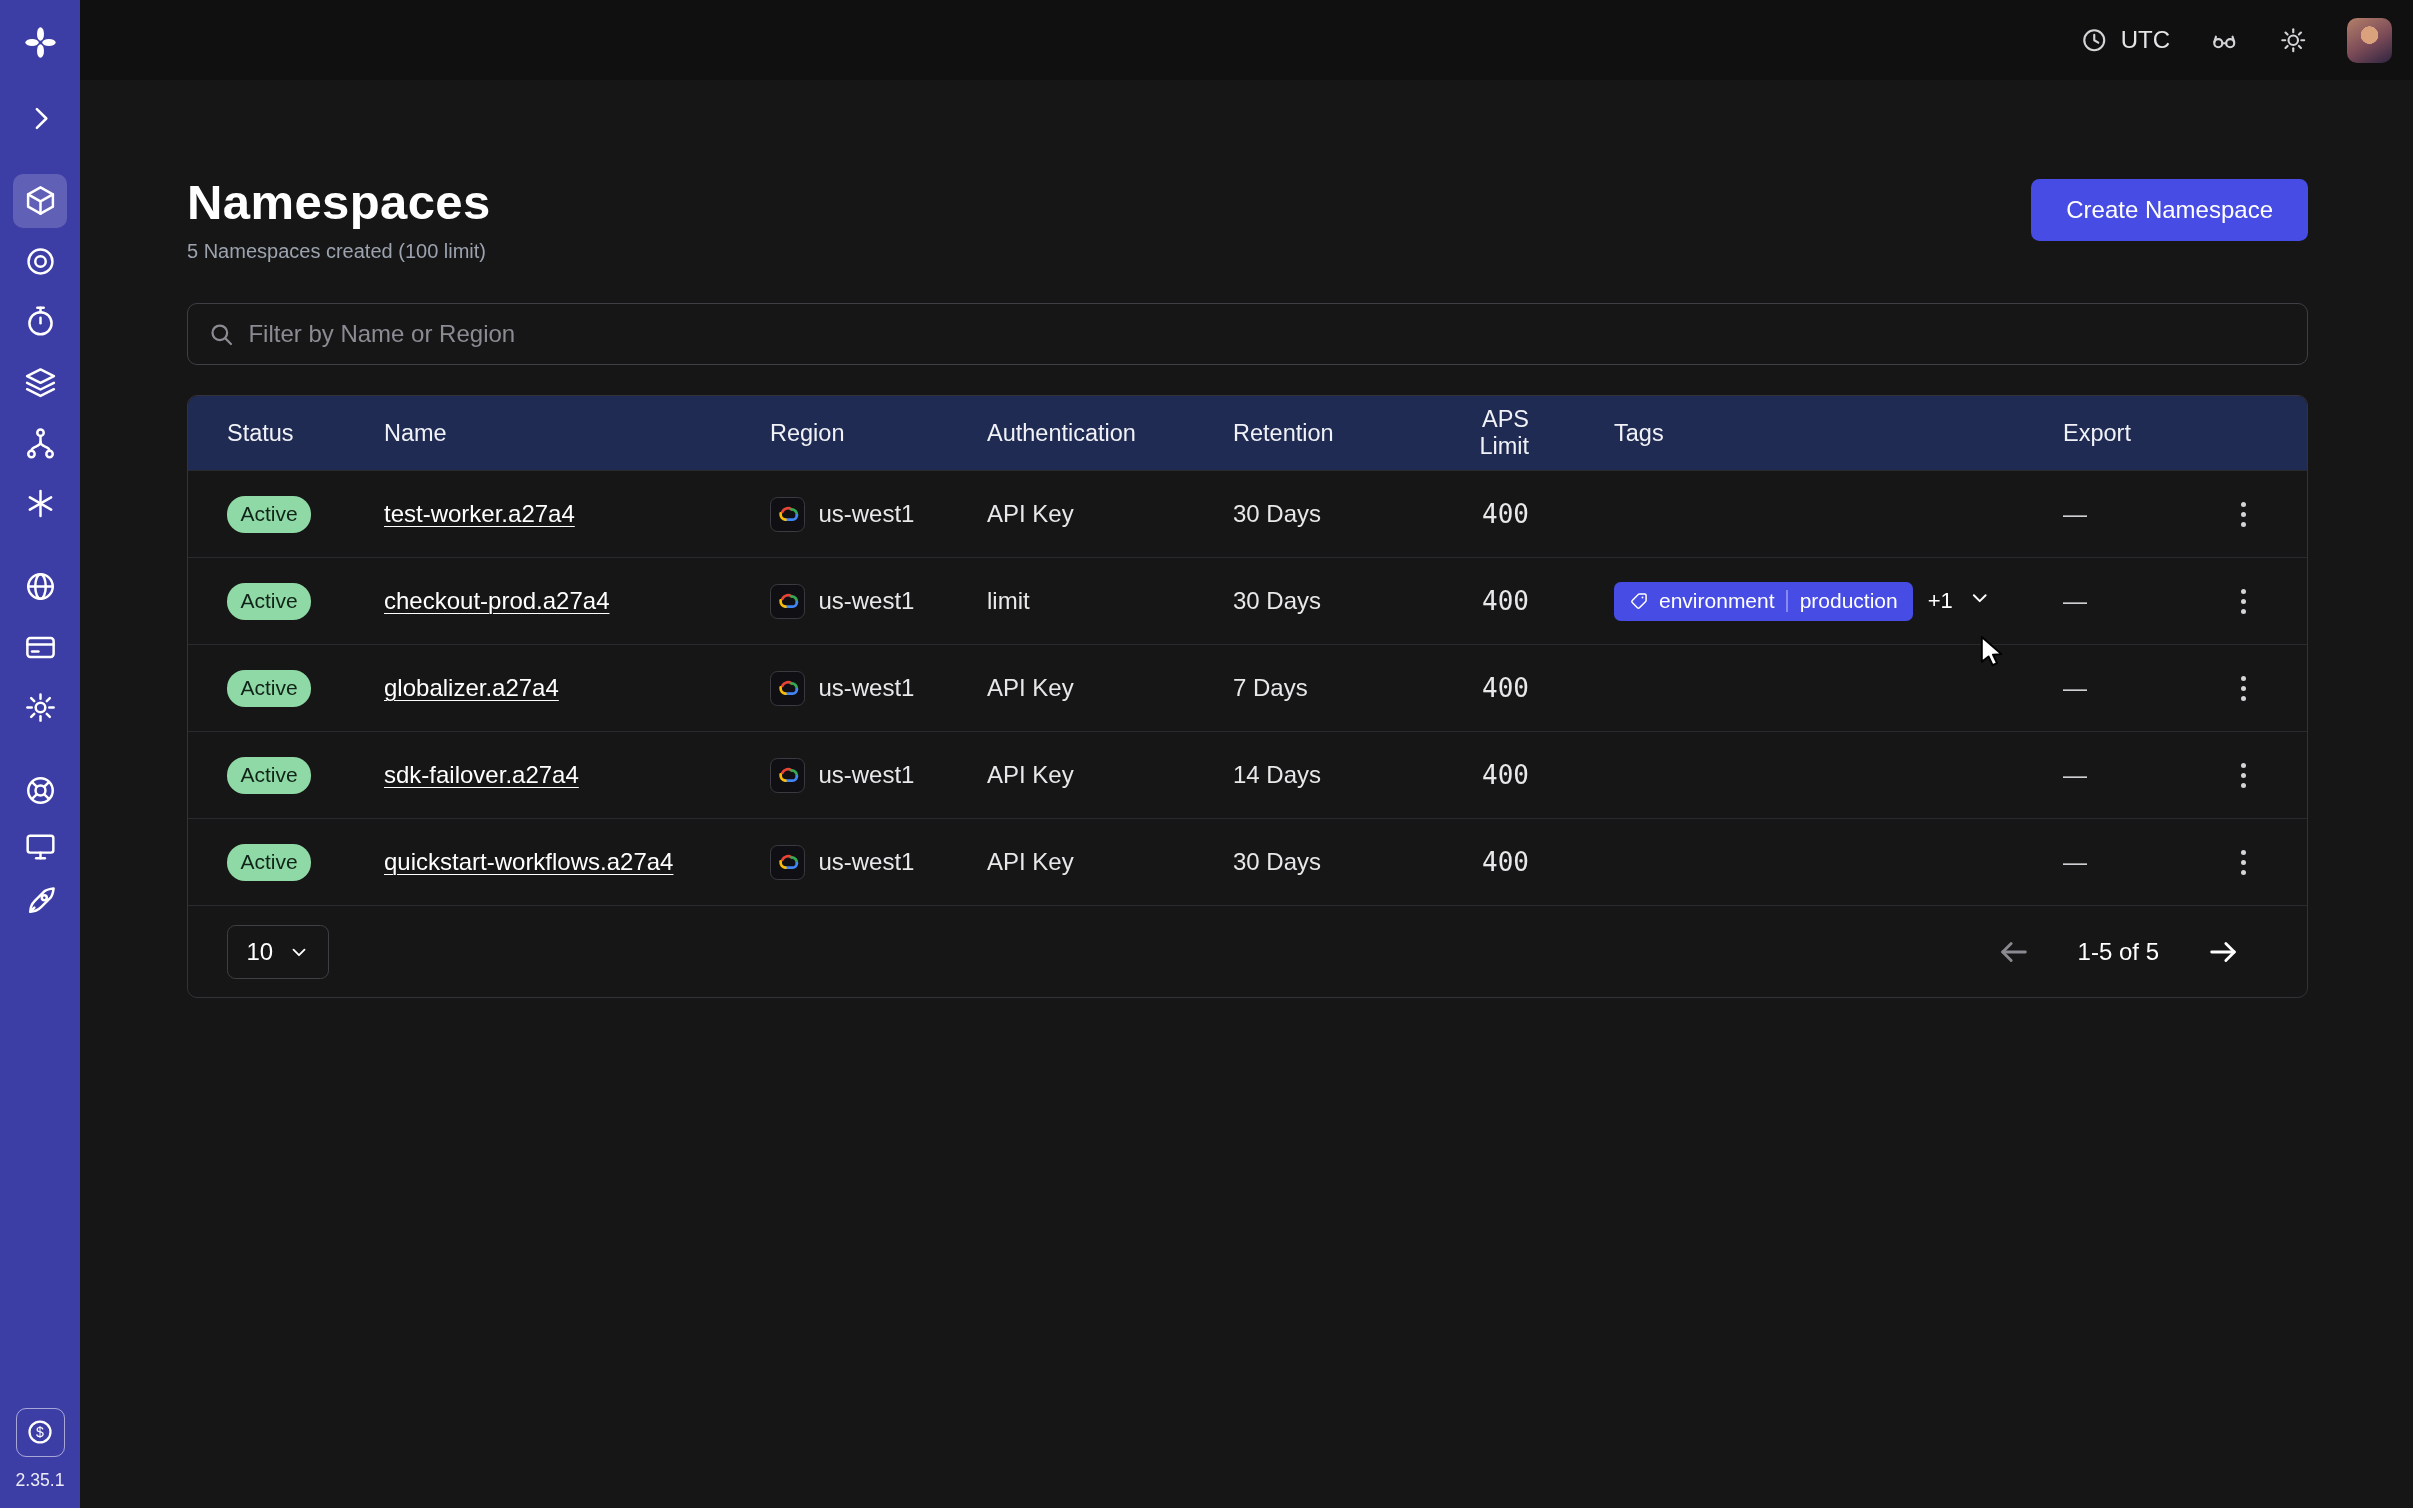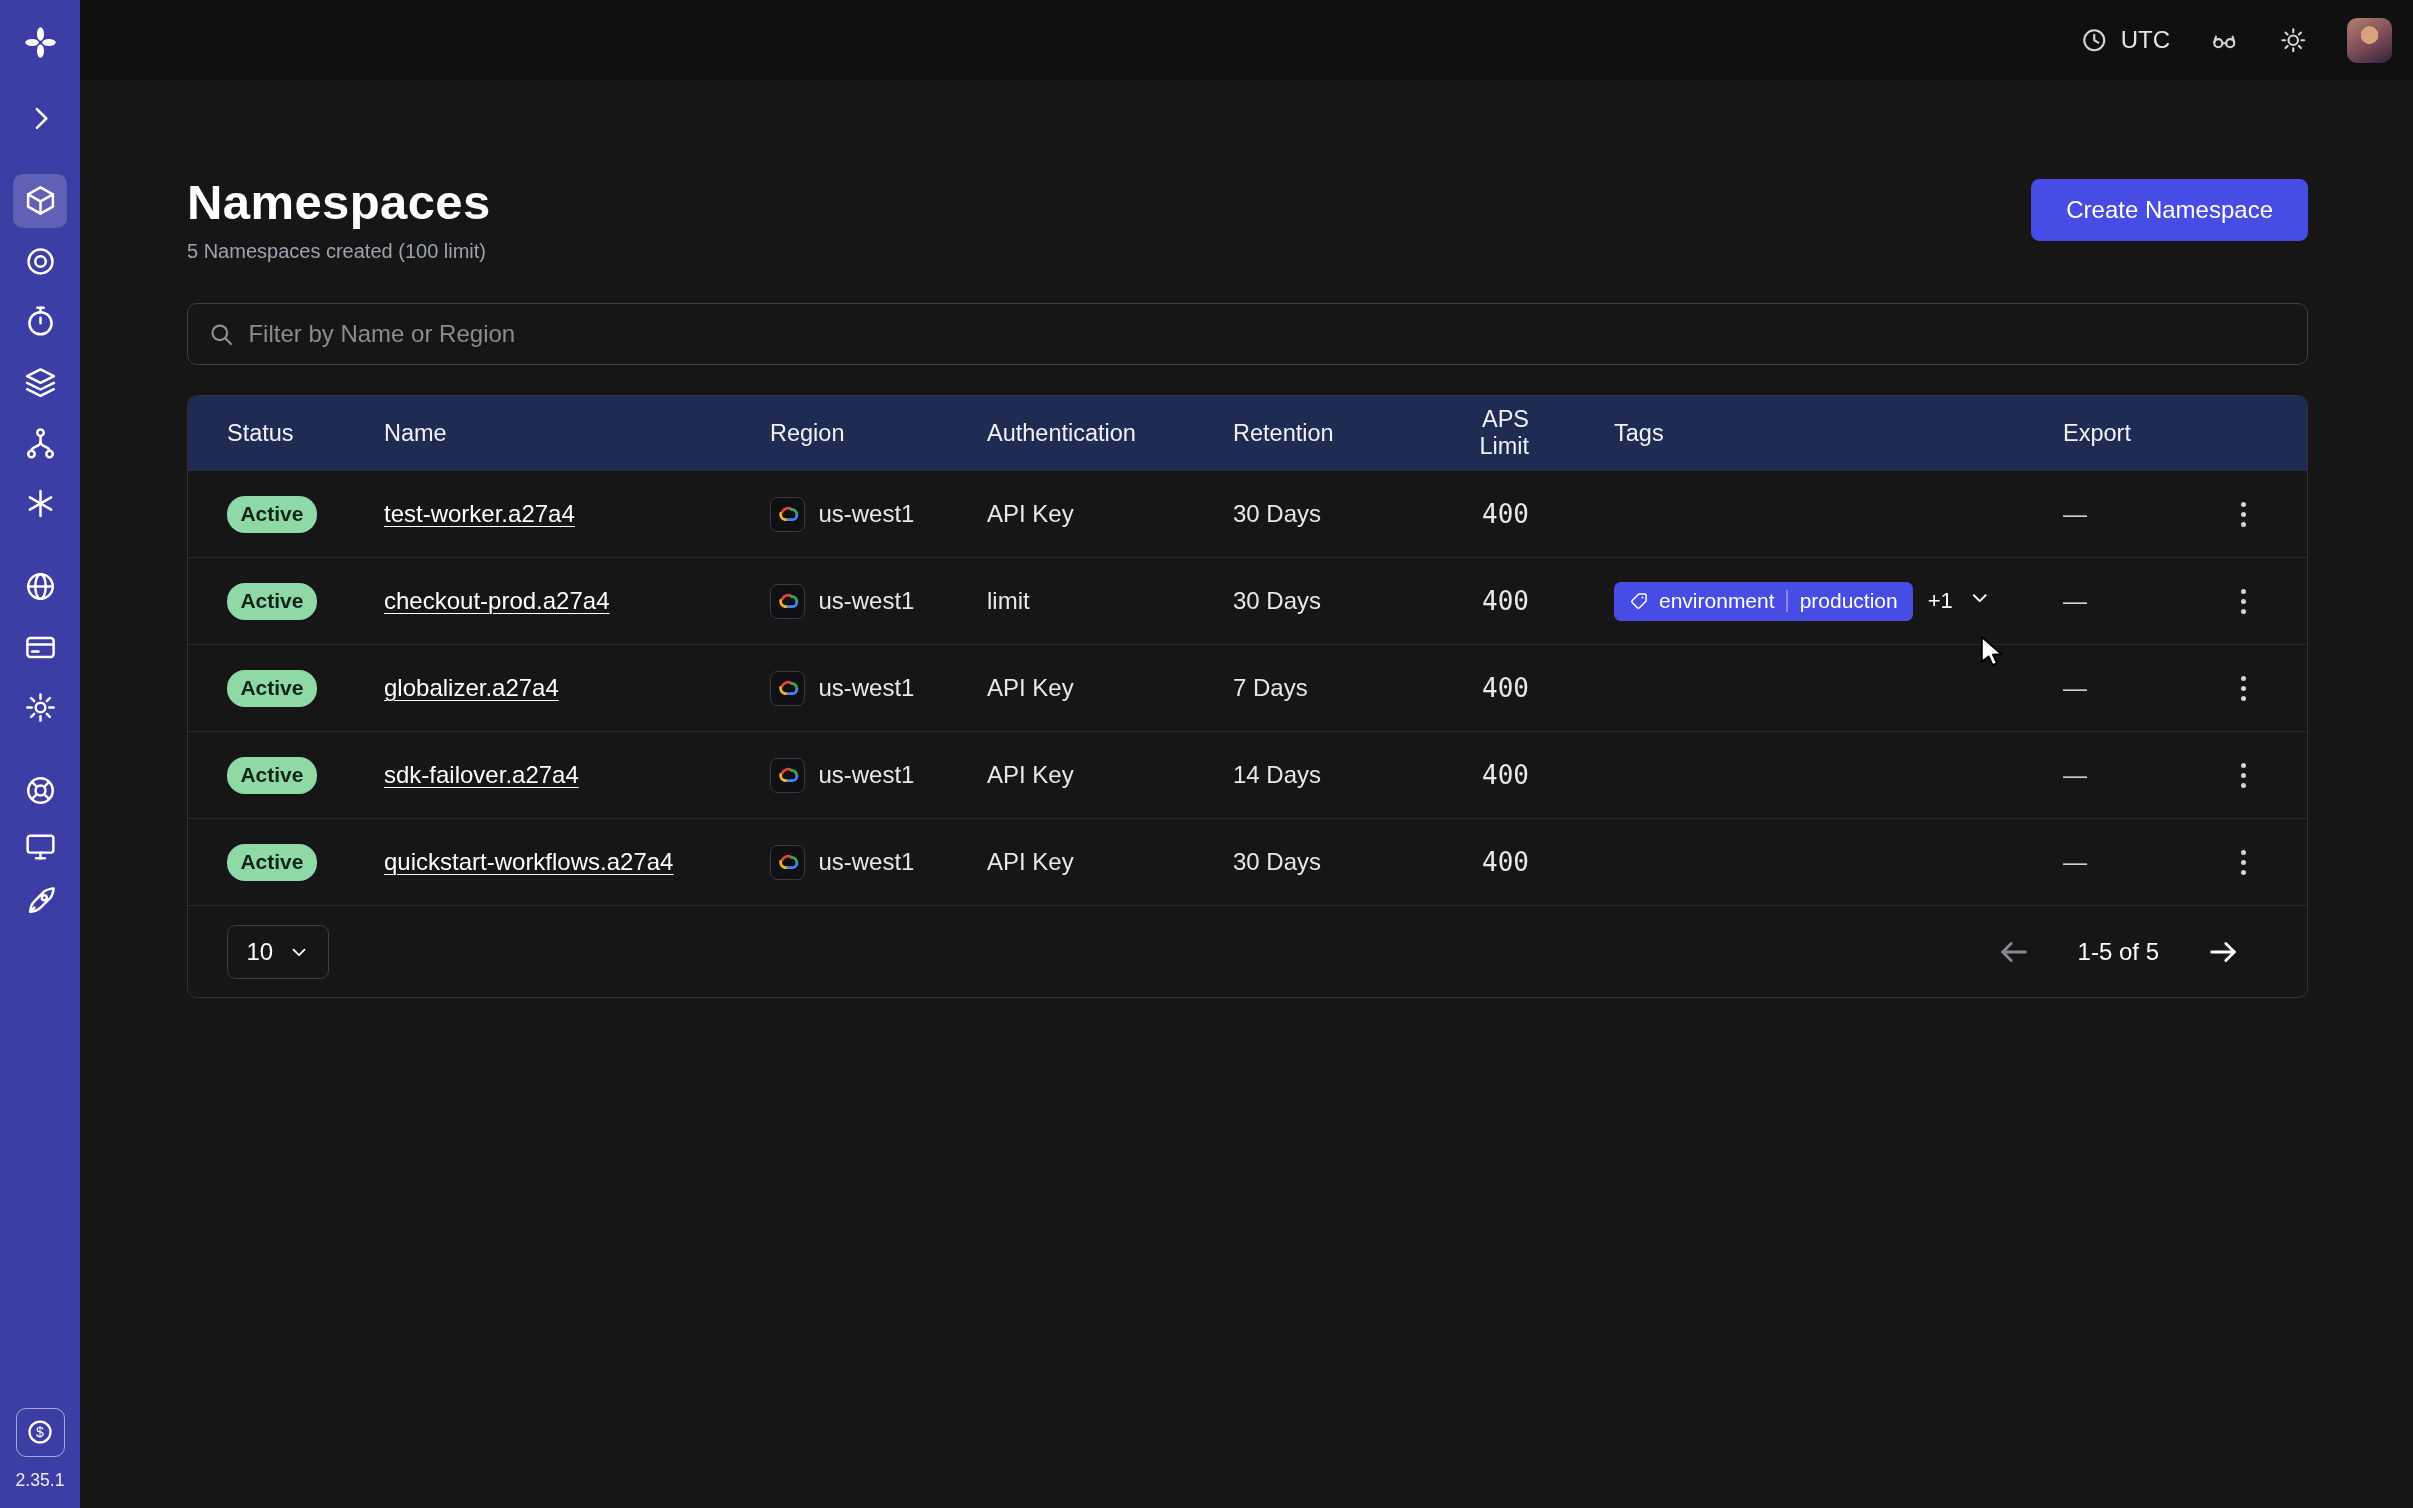--- a/index.html
+++ b/index.html
@@ -92,21 +92,21 @@
     align-items:center; padding-left:39px;
   }
   .thead { height:74px; background: var(--table_header_bg, #1f2b52); }
   .thead > div { font-size:23.5px; color:#f1f2f7; }
   .trow { height:87px; border-top:1.7px solid var(--row_border, #2a2a2e); font-size:24px; color:#e8e8ea; }
   .c-aps { text-align:right; padding-right:85px; }
   .trow .c-aps { font-family:"DejaVu Sans Mono", monospace; font-size:26px; }
   .status-badge {
     display:inline-flex; align-items:center; height:37px; padding:0 13.4px; border-radius:18px;
     background: var(--badge_green_bg, #8fd9a6); color: var(--badge_green_text, #102418);
-    font-size:21px; font-weight:700;
+    font-size:21px; font-weight:400;
   }
   .name-link { color:#fff; text-decoration:underline; text-underline-offset:4.2px; text-decoration-thickness:1.3px; cursor:pointer; }
   .region-cell { display:flex; align-items:center; gap:13.4px; }
   .gcp-tile {
     width:35px; height:35px; border-radius:7.5px; background:#101014; border:0.8px solid #3a3a40;
     display:flex; align-items:center; justify-content:center;
   }
   .gcp-tile svg { width:25px; height:25px; fill:none; stroke-width:2.6; stroke-linecap:round; }
   .tags-cell { display:flex; align-items:center; gap:15px; }
   .tag-pill {

